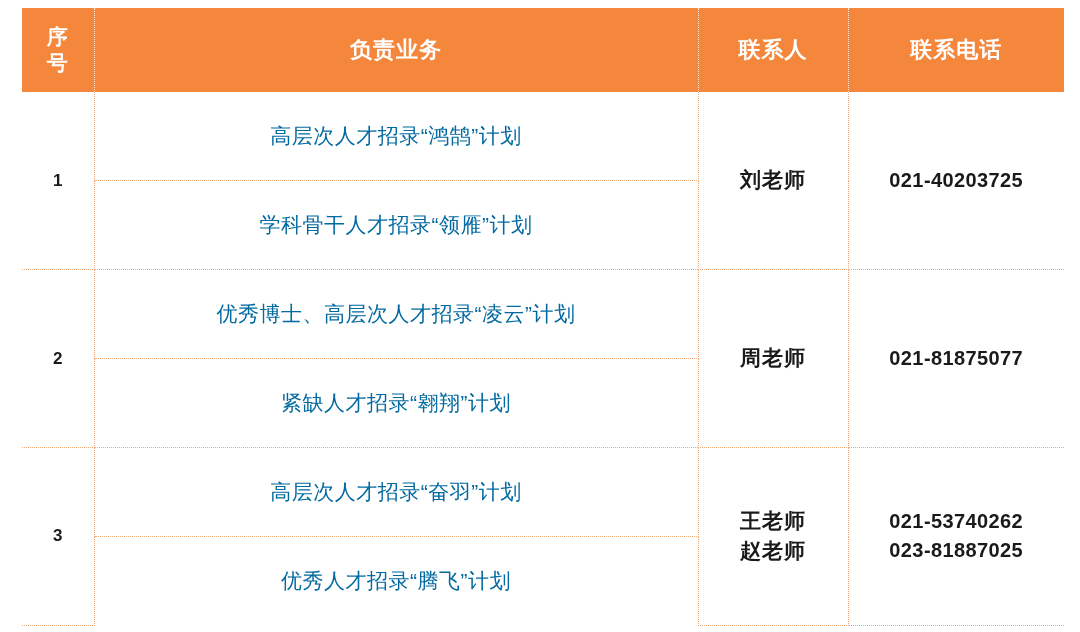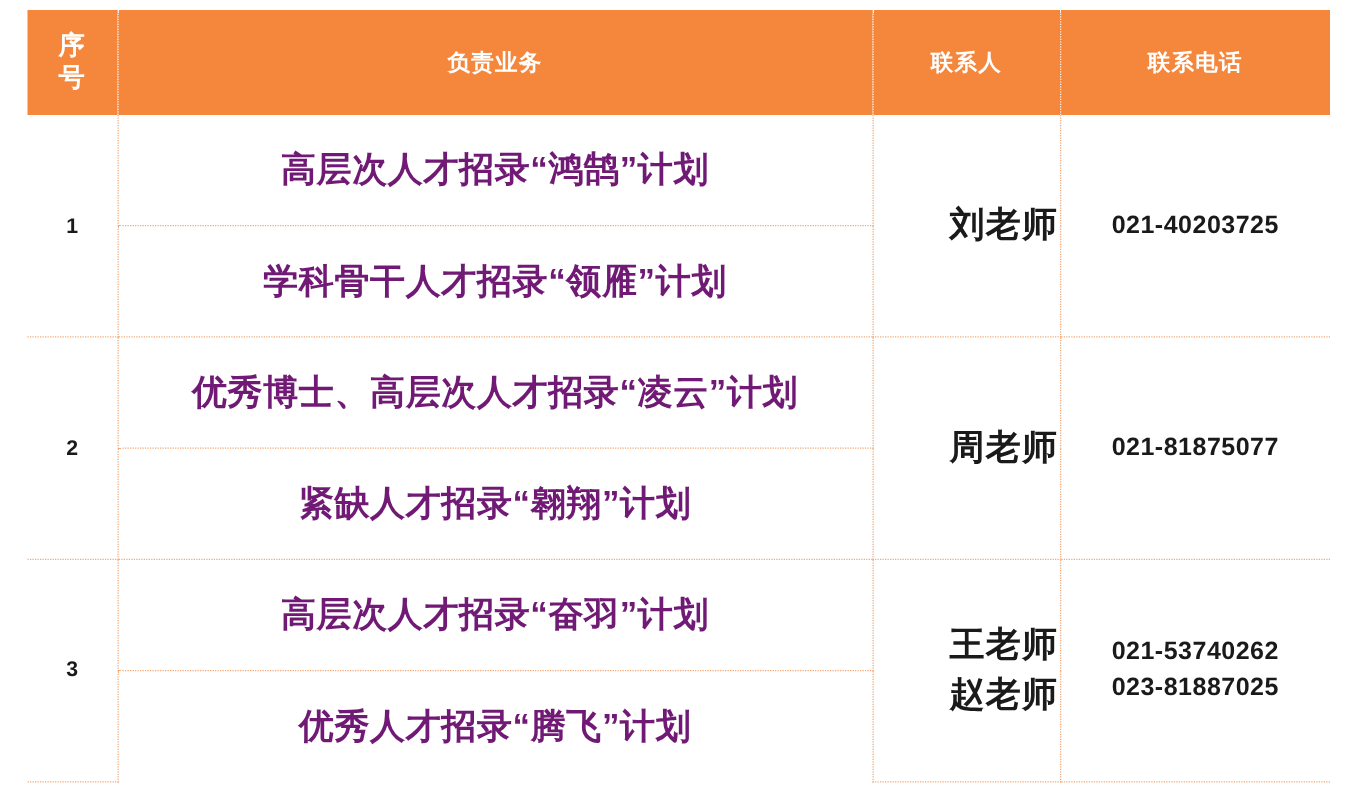--- a/index.html
+++ b/index.html
@@ -28,21 +28,21 @@
   table.contact-table col.c-no    { width: 72px; }
   table.contact-table col.c-biz   { width: 604px; }
   table.contact-table col.c-name  { width: 150px; }
   table.contact-table col.c-phone { width: 216px; }
 
   
   thead th {
     background: #f4873c;
     color: #ffffff;
     font-weight: bold;
-    font-size: 18px;
+    font-size: 22px;
     letter-spacing: 1px;
     padding: 12px 4px;
     height: 84px;
     box-sizing: border-box;
     border: none;
     vertical-align: middle;
     text-align: center;
   }
   thead th.th-no {
     font-size: 21px;
@@ -66,31 +66,30 @@
     vertical-align: middle;
     background: #ffffff;
   }
   tbody td.no-cell {
     font-size: 17px;
     font-weight: bold;
     color: #1a1a1a;
     border-left: none;
   }
   tbody td.biz-cell {
-    font-size: 28px;
-    font-weight: bold;
-    color: #701a75;
+    font-size: 21px;
+    font-weight: normal;
+    color: #0369a1;
     height: 86px;
     letter-spacing: 0.5px;
   }
   tbody td.name-cell {
-    font-size: 28px;
+    font-size: 21px;
     font-weight: bold;
     letter-spacing: 1px;
-    text-align: right;
   }
   tbody td.phone-cell {
     font-size: 20px;
     font-weight: bold;
     letter-spacing: 0.4px;
     border-right: none;
   }
   tbody td.name-cell .line,
   tbody td.phone-cell .line {
     display: block;

